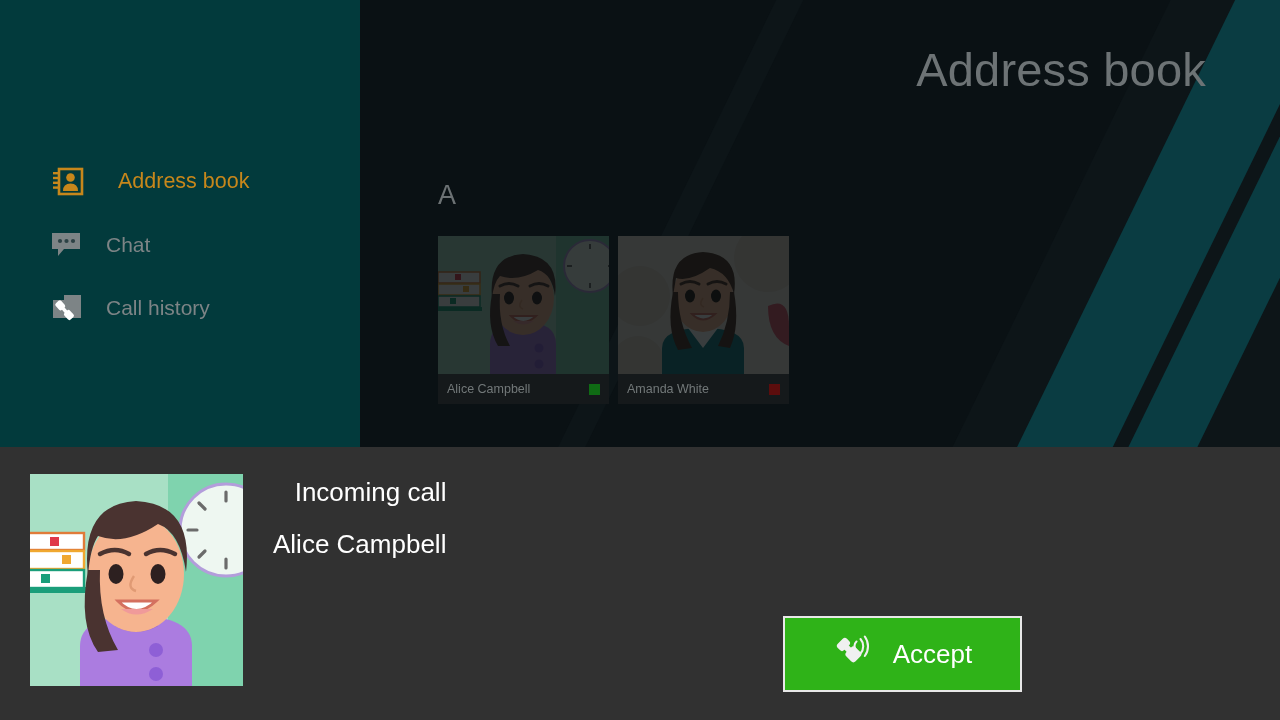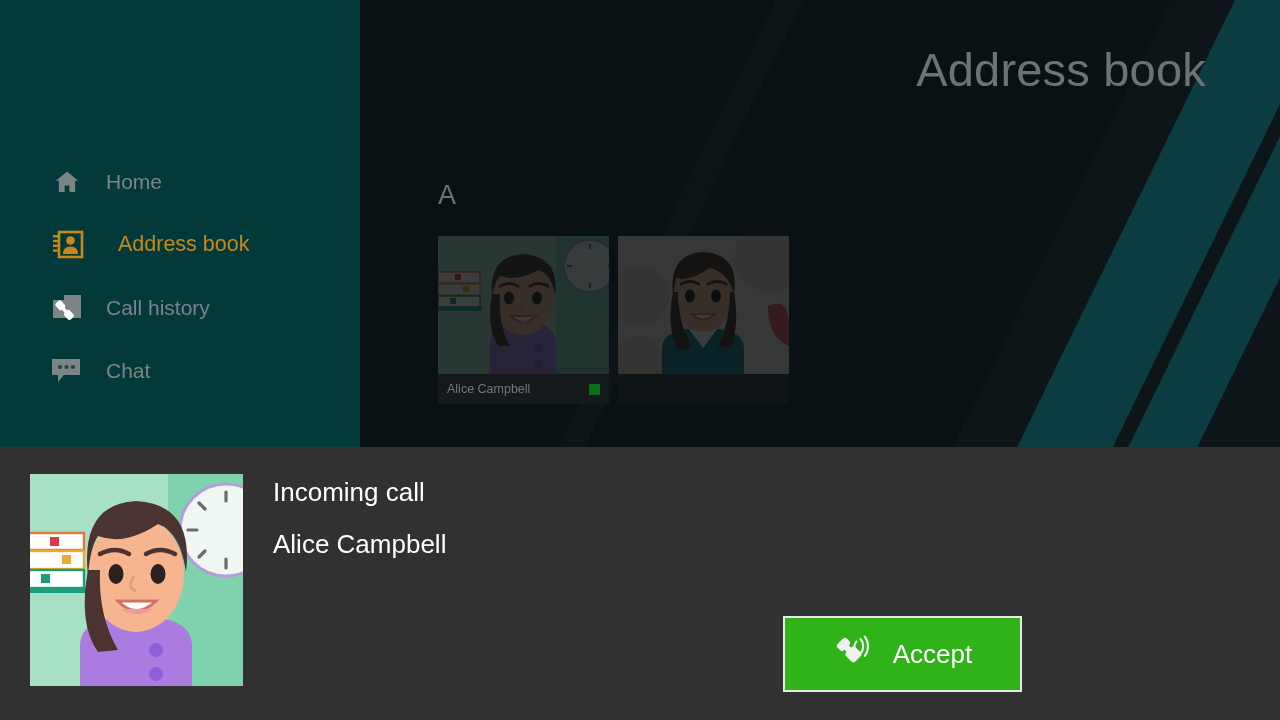--- a/index.html
+++ b/index.html
@@ -193,20 +193,21 @@
     top: 27px;
     width: 213px;
     height: 212px;
     overflow: hidden;
     background: #a8e0c5;
   }
   .call-text {
     position: absolute;
     left: 273px;
     top: 32px;
+    text-align: right;
   }
   .call-heading {
     font-size: 26px;
     color: #ffffff;
     line-height: 1;
     margin-bottom: 26px;
   }
   .call-caller {
     font-size: 26px;
     color: #ffffff;
@@ -332,77 +333,73 @@
             <path d="M116 56 Q122 90 112 112 L100 110 Q112 86 112 56 Z" fill="#4a3024"></path>
             <ellipse cx="72" cy="60" rx="5" ry="6.5" fill="#231a16"></ellipse>
             <ellipse cx="98" cy="60" rx="5" ry="6.5" fill="#231a16"></ellipse>
             <path d="M63 48 Q72 43 81 48" stroke="#4a3024" stroke-width="3" fill="none" stroke-linecap="round"></path>
             <path d="M90 48 Q99 43 108 48" stroke="#4a3024" stroke-width="3" fill="none" stroke-linecap="round"></path>
             <path d="M85 62 Q80 69 86 71" stroke="#e09a74" stroke-width="1.6" fill="none"></path>
             <path d="M74 78 Q85 89 97 78 Z" fill="#ffffff" stroke="#d4705f" stroke-width="2"></path>
           </svg>
           <div class="card-dim"></div>
         </div>
+        <div class="card-bar">
+          <span class="card-name">Amanda White</span>
+          <span class="status-dot" style="background:#5c0d0d"></span>
+        </div>
       </div>
 
     </div>
   </div>
 
   <div class="sidebar">
     <div class="nav-list">
 
-      <div class="nav-item">
-        <span class="nav-icon">
-          <svg width="30" height="28" viewBox="0 0 24 24" fill="#7d8486">
-            <path d="M12 3 L2.5 11 L5 11 L5 20.5 L10 20.5 L10 15 L14 15 L14 20.5 L19 20.5 L19 11 L21.5 11 Z"></path>
-          </svg>
-        </span>
-        <span class="nav-label">Home</span>
-      </div>
 
       <div class="nav-item active">
         <span class="nav-icon">
           <svg width="32" height="30" viewBox="0 0 32 30">
             <rect x="7" y="2" width="23" height="25" fill="none" stroke="#c7871b" stroke-width="2.6"></rect>
             <rect x="1" y="5" width="7" height="2.4" fill="#c7871b"></rect>
             <rect x="1" y="9.8" width="7" height="2.4" fill="#c7871b"></rect>
             <rect x="1" y="14.6" width="7" height="2.4" fill="#c7871b"></rect>
             <rect x="1" y="19.4" width="7" height="2.4" fill="#c7871b"></rect>
             <circle cx="18.5" cy="10.5" r="4.3" fill="#c7871b"></circle>
             <path d="M11 24 Q11 16.5 18.5 16.5 Q26 16.5 26 24 Z" fill="#c7871b"></path>
           </svg>
         </span>
         <span class="nav-label">Address book</span>
       </div>
 
 
       <div class="nav-item">
         <span class="nav-icon">
+          <svg width="30" height="26" viewBox="0 0 30 26" fill="#7d8486">
+            <path d="M0 1 L28 1 L28 17 L12 17 L6 24 L6 17 L0 17 Z"></path>
+            <circle cx="8" cy="9" r="2.1" fill="#2d4245"></circle>
+            <circle cx="14.5" cy="9" r="2.1" fill="#2d4245"></circle>
+            <circle cx="21" cy="9" r="2.1" fill="#2d4245"></circle>
+          </svg>
+        </span>
+        <span class="nav-label">Chat</span>
+      </div>
+
+      <div class="nav-item">
+        <span class="nav-icon">
           <svg width="30" height="28" viewBox="0 0 30 28" fill="#7d8486">
             <path d="M1 6 L12 6 L12 1 L29 1 L29 24 L1 24 Z"></path>
             <g transform="rotate(-42 15 14)">
               <rect x="8" y="3" width="7.5" height="9" rx="2" fill="#ffffff"></rect>
               <rect x="8" y="16" width="7.5" height="9" rx="2" fill="#ffffff"></rect>
               <rect x="10" y="11" width="3.5" height="6" fill="#ffffff"></rect>
             </g>
           </svg>
         </span>
         <span class="nav-label">Call history</span>
-      </div>
-
-      <div class="nav-item">
-        <span class="nav-icon">
-          <svg width="30" height="26" viewBox="0 0 30 26" fill="#7d8486">
-            <path d="M0 1 L28 1 L28 17 L12 17 L6 24 L6 17 L0 17 Z"></path>
-            <circle cx="8" cy="9" r="2.1" fill="#2d4245"></circle>
-            <circle cx="14.5" cy="9" r="2.1" fill="#2d4245"></circle>
-            <circle cx="21" cy="9" r="2.1" fill="#2d4245"></circle>
-          </svg>
-        </span>
-        <span class="nav-label">Chat</span>
       </div>
 
     </div>
   </div>
 
   <div class="call-panel">
 
     <div class="call-avatar">
       <svg width="213" height="212" viewBox="0 0 213 212">
         <rect x="0" y="0" width="213" height="212" fill="#a8e0c5"></rect>

